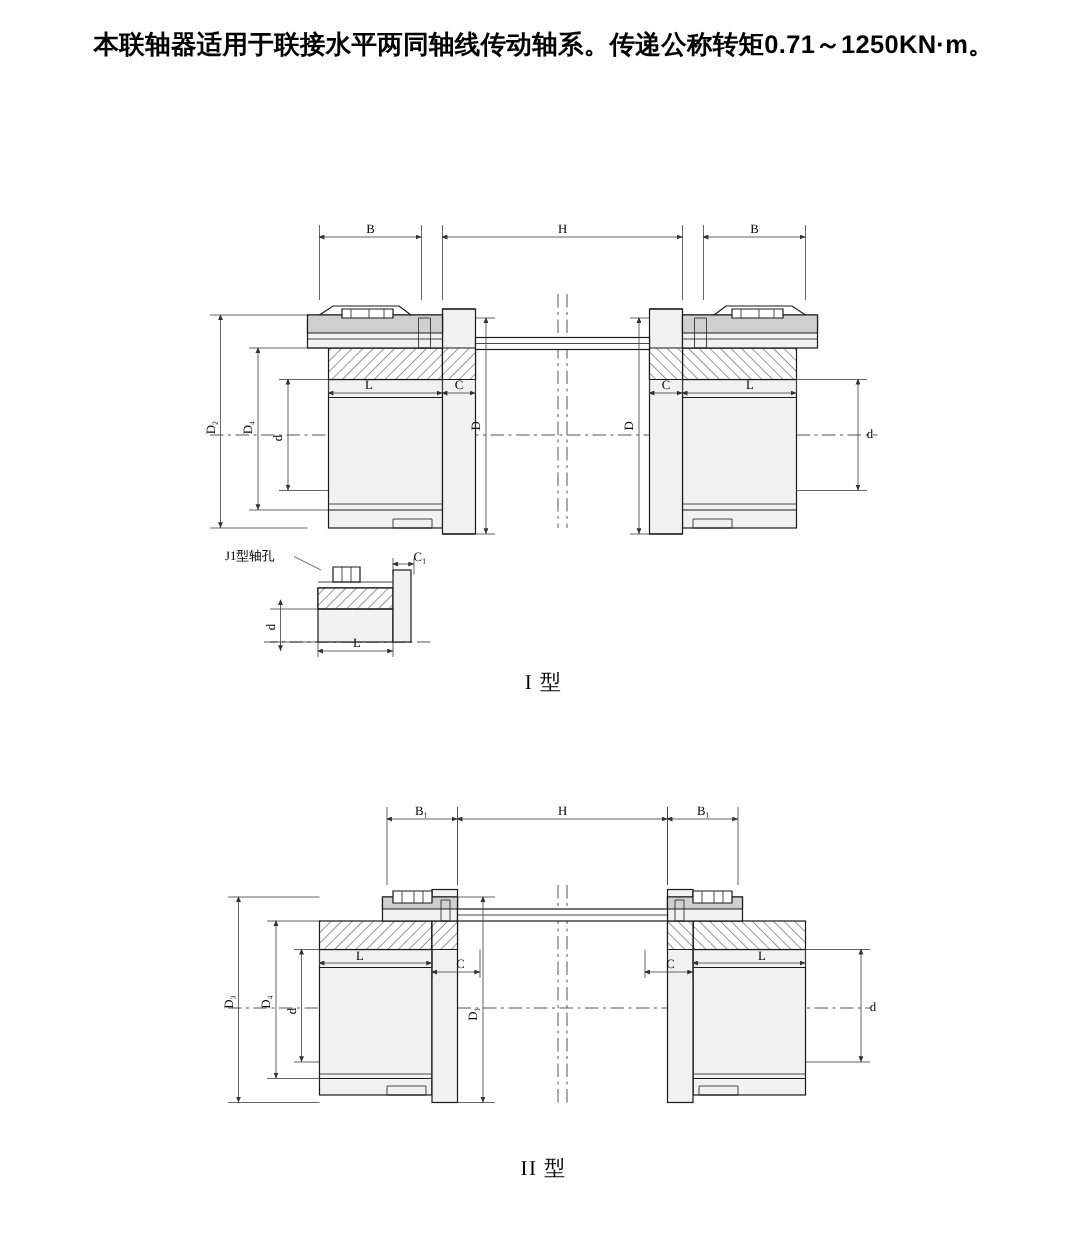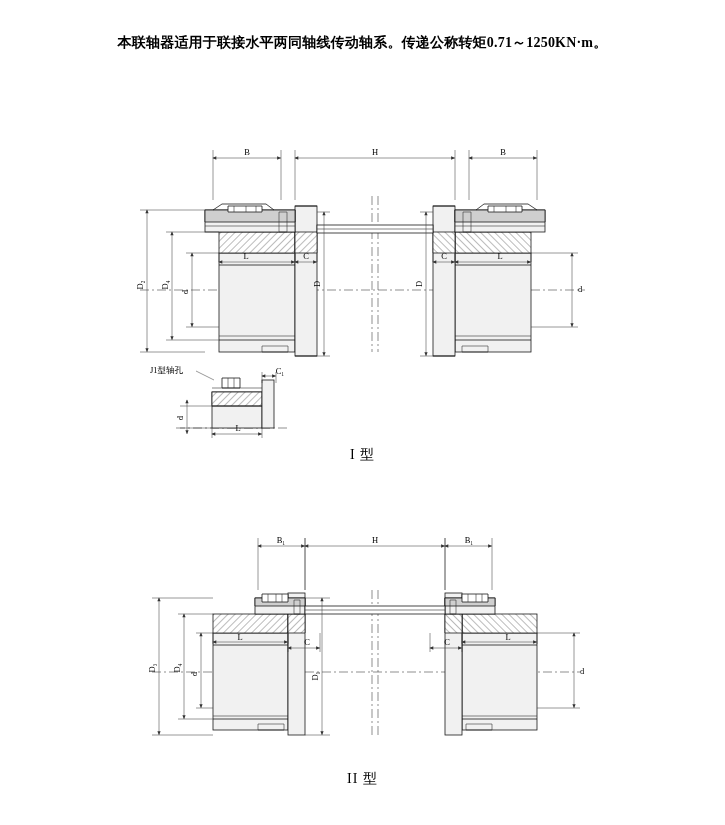--- a/index.html
+++ b/index.html
@@ -19,26 +19,25 @@
     position: relative;
     width: 725px;
     height: 825px;
   }
   .caption {
     position: absolute;
     left: 0;
     top: 18px;
     width: 725px;
     text-align: center;
-    font-family: Liberation Serif, serif;
-    font-size: 14px;
+    font-family: Liberation Sans, sans-serif;
+    font-size: 17px;
     font-weight: bold;
     letter-spacing: 0.2px;
     white-space: nowrap;
-    margin-top: 16px;
   }
   .fig-label {
     position: absolute;
     font-family: "Liberation Serif", serif;
     font-size: 14px;
     letter-spacing: 1px;
   }
   .fig1-label { left: 0; top: 446px; width: 725px; text-align: center; }
   .fig2-label { left: 0; top: 770px; width: 725px; text-align: center; }
 

